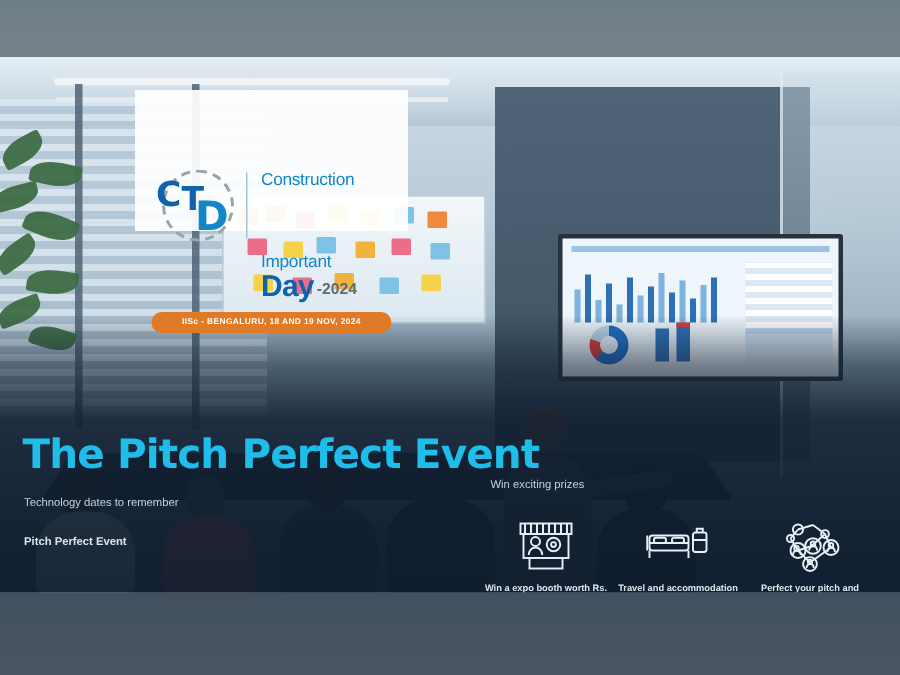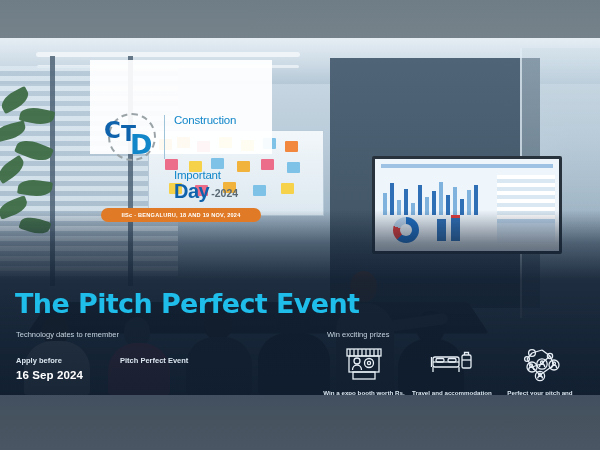--- a/index.html
+++ b/index.html
@@ -117,21 +117,21 @@
   .lw3 .yr{ font-size:10.5px; font-weight:bold; color:#5b6b75; margin:0 0 3px 2px; }
   .pill{ margin:7px auto 0; width:160px; height:14px; border-radius:8px;
      background:#e07a26; color:#fff; font-size:5.6px; font-weight:bold;
      letter-spacing:.25px; display:flex; align-items:center; justify-content:center; }
 
   
   .headline{ position:absolute; left:15px; top:250px; font-size:27px; font-weight:bold;
      color:#1fbde9; letter-spacing:-.6px; font-family:"DejaVu Sans", sans-serif; }
 
   .sub-dates{ position:absolute; left:16px; top:292px; font-size:7.5px; color:#c4d2de; }
-  .sub-prizes{ position:absolute; left:327px; top:292px; font-size:7.5px; color:#c4d2de; }
+  .sub-prizes{ position:absolute; left:327px; top:280px; font-size:7.5px; color:#c4d2de; }
 
   .dates{ position:absolute; left:16px; top:318px; display:flex; gap:0; }
   .date-col{ width:104px; }
   .date-col .lbl{ font-size:7.5px; font-weight:bold; color:#dbe6ef; margin-bottom:4px; }
   .date-col .val{ font-size:11.5px; font-weight:bold; color:#ffffff; letter-spacing:.1px; }
 
   .prizes{ position:absolute; left:320px; top:306px; display:flex; }
   .prize{ width:88px; text-align:center; }
   .prize .cap{ font-size:6.2px; font-weight:bold; color:#dce7f0; line-height:1.45; margin-top:5px; }
   .picon{ height:40px; display:flex; align-items:center; justify-content:center; }
@@ -262,24 +262,20 @@
         </div>
       </div>
       <div class="pill">IISc - BENGALURU, 18 AND 19 NOV, 2024</div>
     </div>
 
     <div class="headline">The Pitch Perfect Event</div>
 
     <div class="sub-dates">Technology dates to remember</div>
 
     <div class="dates">
-      <div class="date-col">
-        <div class="lbl">Apply before</div>
-        <div class="val">16 Sep 2024</div>
-      </div>
       <div class="date-col">
         <div class="lbl">Pitch Perfect Event</div>
       </div>
     </div>
 
     <div class="sub-prizes">Win exciting prizes</div>
 
     <div class="prizes">
 
       <div class="prize">

